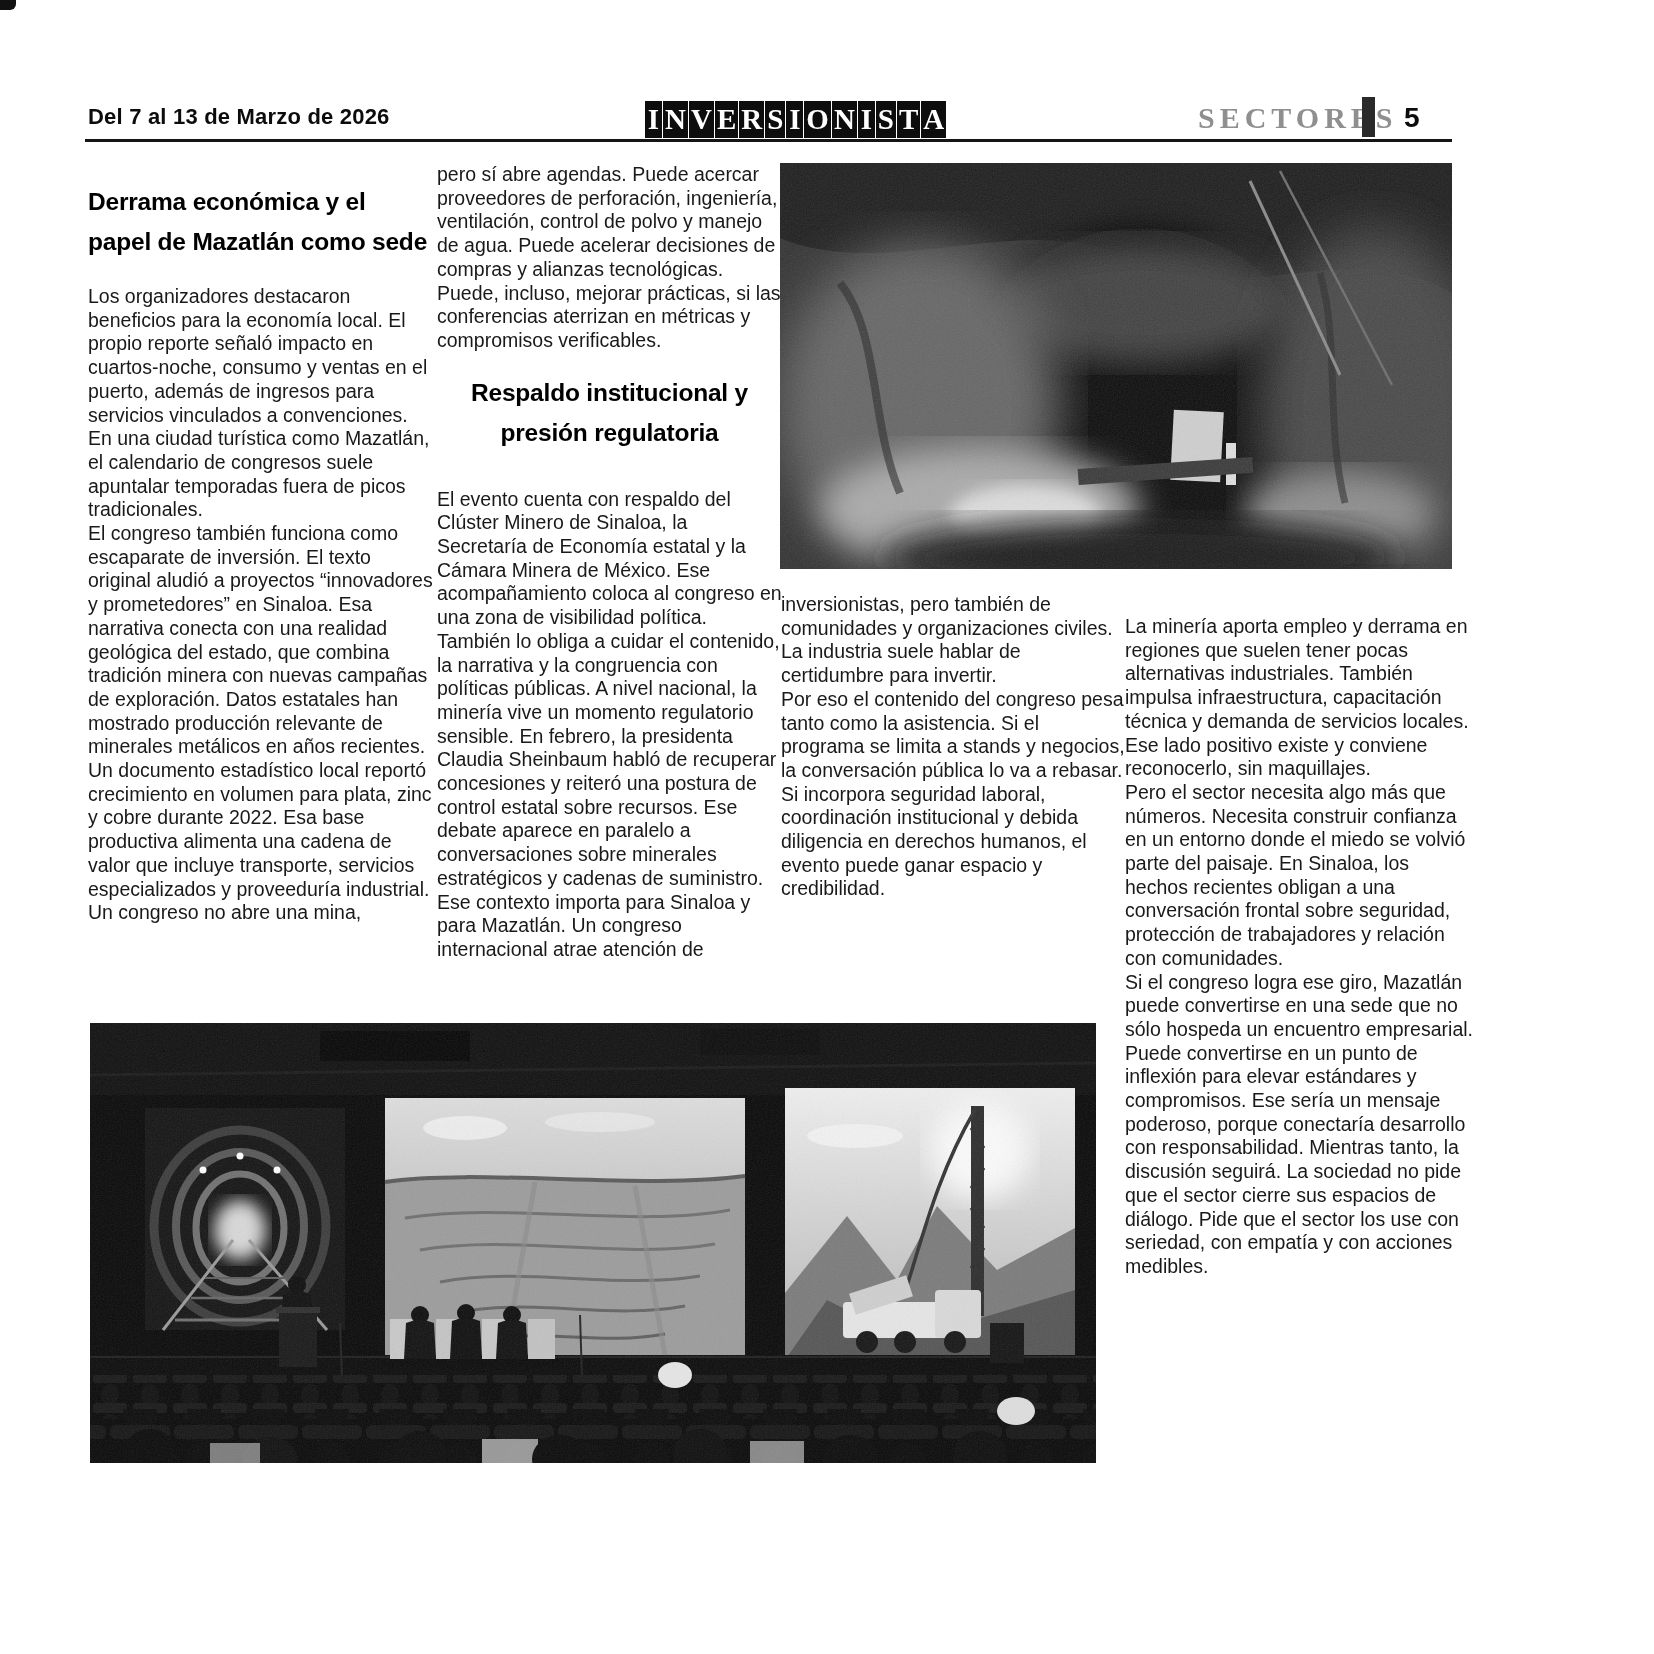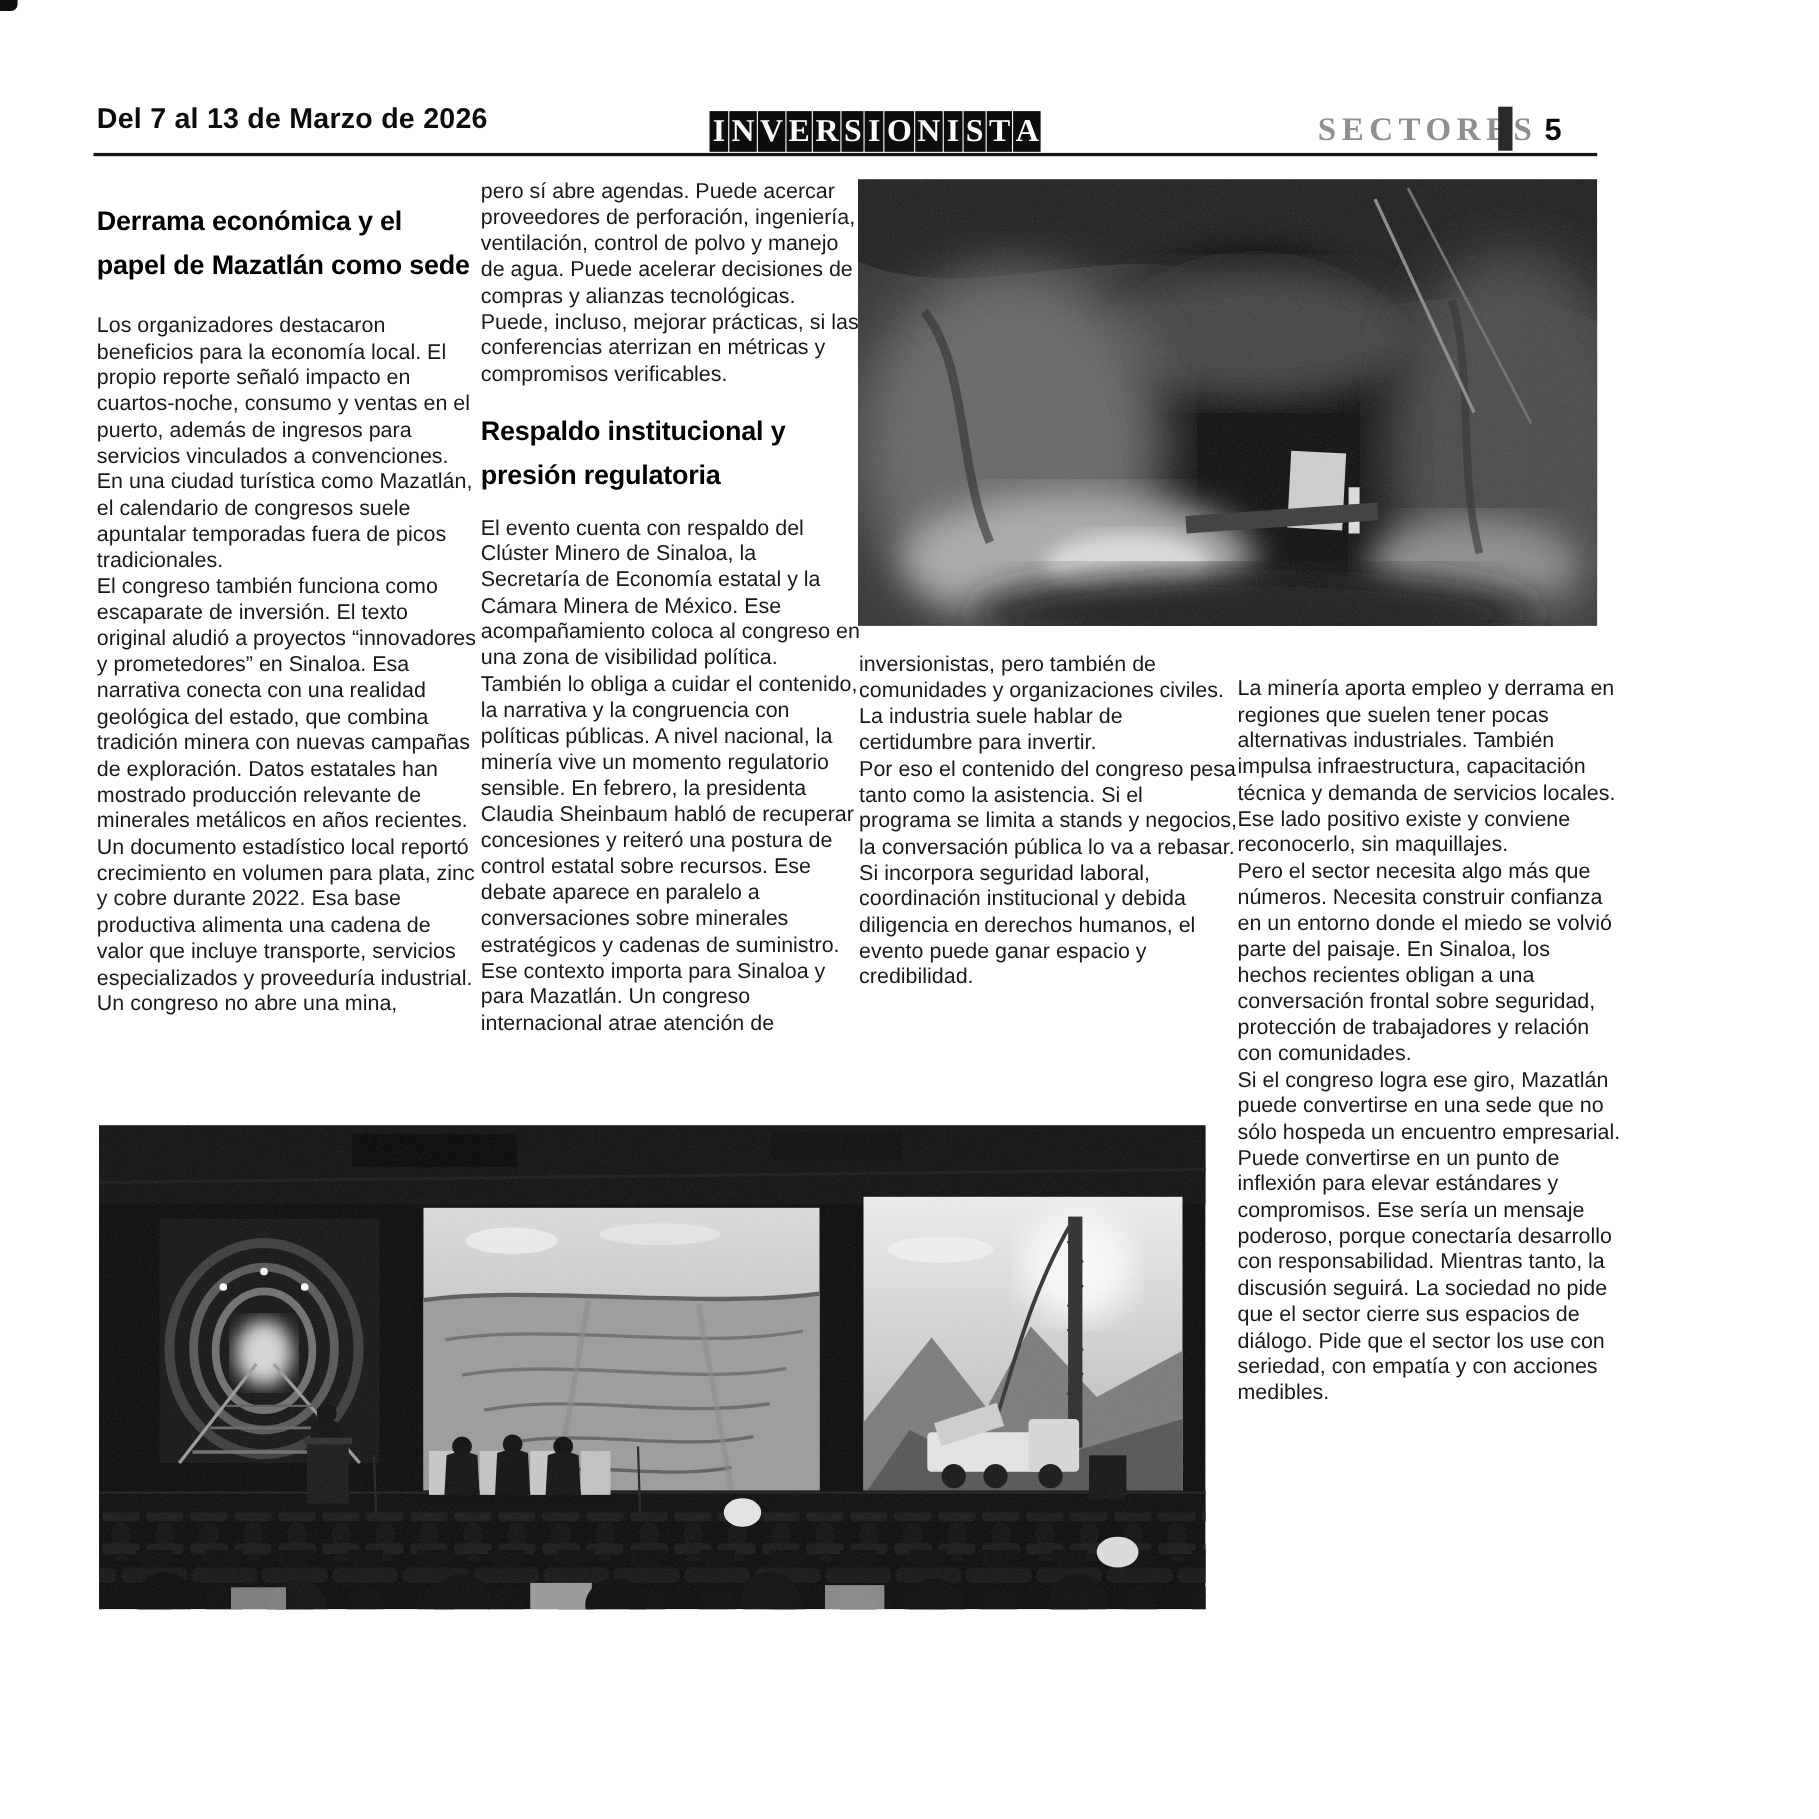--- a/index.html
+++ b/index.html
@@ -1,37 +1,37 @@
 <!DOCTYPE html>
 <html><head>
 <meta charset="utf-8">
 <style>
   html,body{margin:0;padding:0;background:#fff;}
   body{width:1654px;height:1654px;position:relative;font-family:"Liberation Sans",sans-serif;color:#161616;overflow:hidden;}
 
   
   .corner-mark{position:absolute;left:0;top:0;width:16px;height:10px;background:#111;border-radius:0 0 6px 0;}
-  .edition-date{position:absolute;left:88px;top:92px;font-size:26px;font-weight:bold;letter-spacing:.2px;color:#0c0c0c;}
+  .edition-date{position:absolute;left:88px;top:104px;font-size:22px;font-weight:bold;letter-spacing:.2px;color:#0c0c0c;}
   .masthead{position:absolute;left:645px;top:101px;display:flex;}
   .masthead .tile{display:inline-block;background:#0d0d0d;color:#fff;font-family:"Liberation Serif",serif;
     font-weight:bold;font-size:29px;line-height:37px;min-width:13px;padding:0 2px;margin-right:1px;text-align:center;}
   .section-title{position:absolute;left:1198px;top:101px;font-family:"Liberation Serif",serif;font-weight:bold;
     font-size:30px;letter-spacing:5px;color:#8f8f8f;}
   .section-bar{position:absolute;left:1362px;top:97px;width:13px;height:40px;background:#2a2a2a;}
   .page-number{position:absolute;left:1404px;top:102px;font-size:28px;font-weight:bold;color:#0c0c0c;}
   .header-rule{position:absolute;left:85px;top:139px;width:1367px;height:3px;background:#151515;}
 
   
   .col{position:absolute;font-size:19.5px;line-height:23.7px;color:#191919;}
   .col p{margin:0;}
   .head{font-size:24.5px;line-height:40px;font-weight:bold;color:#000;margin:0;letter-spacing:-.2px;}
   .col-1{left:88px;top:182px;width:345px;}
   .col-1 .head{margin-bottom:23px;}
   .col-2{left:437px;top:163px;width:345px;}
-  .col-2 .head{margin-top:20px;margin-bottom:16px;}
+  .col-2 .head{margin-top:20px;margin-bottom:35px;text-align:center;}
   .col-3{left:781px;top:593px;width:345px;}
   .col-4{left:1125px;top:615px;width:350px;}
   .col-4 .head{margin-bottom:28px;}
 
   
   figure{margin:0;padding:0;}
   .photo-mine{position:absolute;left:780px;top:163px;width:672px;height:406px;}
   .photo-congress{position:absolute;left:90px;top:1023px;width:1006px;height:440px;}
   .photo-mine svg,.photo-congress svg{display:block;width:100%;height:100%;}
 </style>

